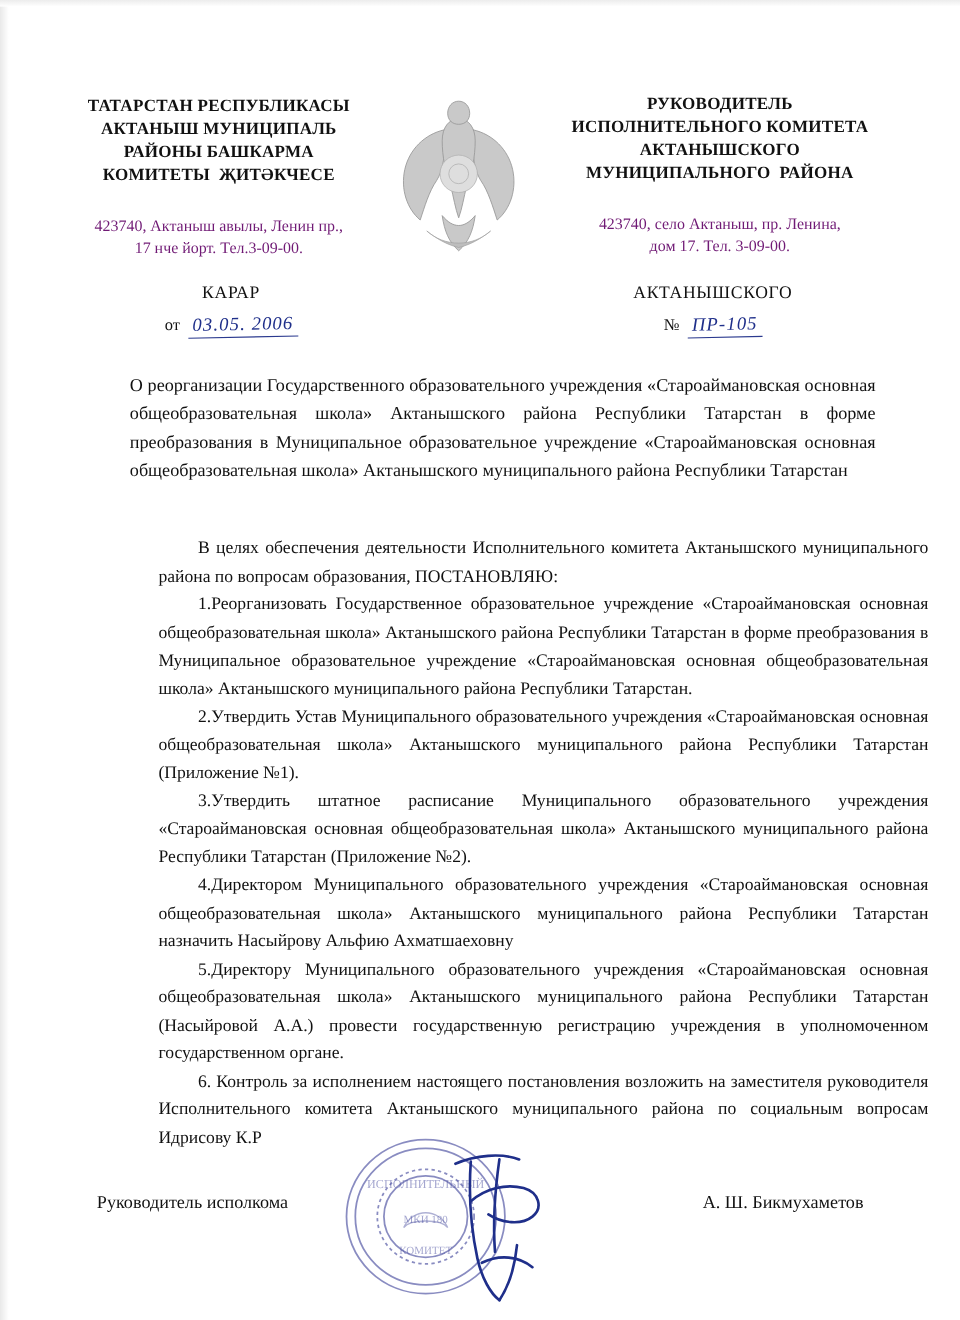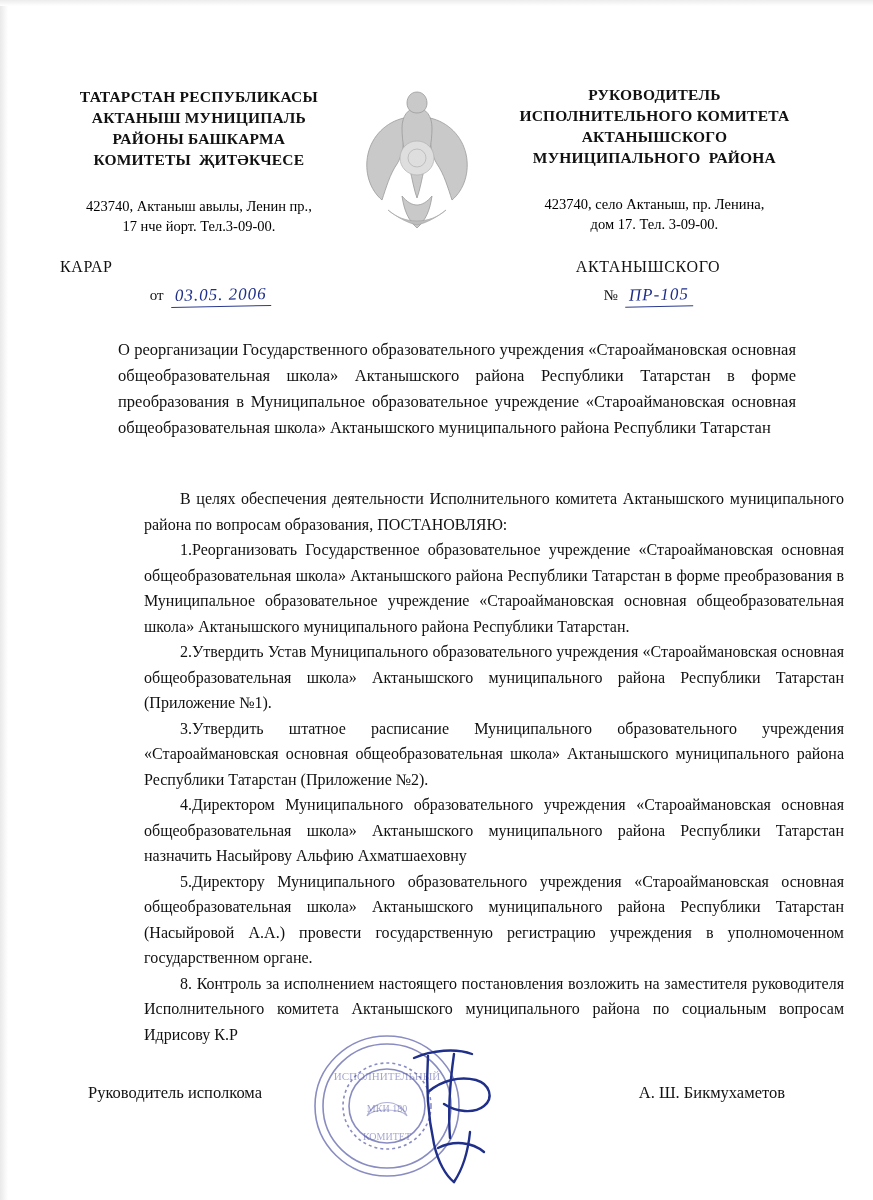--- a/index.html
+++ b/index.html
@@ -54,21 +54,21 @@
     font-weight: bold;
     font-size: 15.5px;
     line-height: 21px;
     letter-spacing: 0.2px;
   }
   .head-title .ln { display: block; white-space: pre; }
   .head-addr {
     margin-top: 26px;
     font-size: 14.5px;
     line-height: 20px;
-    color: #000000;
+    color: #701a75;
   }
   .head-addr .ln { display: block; }
 
   
   .emblem {
     width: 150px;
     height: 165px;
     position: relative;
     flex: 0 0 auto;
     margin-top: 0px;
@@ -78,21 +78,21 @@
   
   .decree {
     position: absolute;
     left: 0; top: 258px;
     width: 873px;
     padding: 0 60px;
     box-sizing: border-box;
     display: flex;
     justify-content: space-between;
   }
-  .decree-left { width: 300px; }
+  .decree-left { width: 300px; text-align: center; }
   .decree-right { width: 330px; text-align: center; }
   .decree-word {
     font-size: 16px;
     letter-spacing: 0.6px;
   }
   .decree-sub {
     margin-top: 9px;
     font-size: 15px;
     display: flex;
     justify-content: center;
@@ -246,21 +246,21 @@
     <span class="first">О реорганизации Государственного образовательного учреждения «Староаймановская основная общеобразовательная школа» Актанышского района Республики Татарстан в форме преобразования  в Муниципальное образовательное учреждение «Староаймановская основная общеобразовательная школа» Актанышского муниципального района Республики Татарстан</span>
   </div>
 
   <div class="body">
     <p>В целях обеспечения деятельности Исполнительного комитета Актанышского муниципального района по вопросам образования, ПОСТАНОВЛЯЮ:</p>
     <p>1.Реорганизовать Государственное образовательное учреждение «Староаймановская основная общеобразовательная школа» Актанышского района Республики Татарстан в форме преобразования  в Муниципальное образовательное учреждение «Староаймановская основная общеобразовательная школа» Актанышского муниципального района Республики Татарстан.</p>
     <p>2.Утвердить Устав Муниципального образовательного учреждения «Староаймановская основная общеобразовательная школа» Актанышского муниципального района Республики Татарстан (Приложение №1).</p>
     <p>3.Утвердить штатное расписание Муниципального образовательного учреждения «Староаймановская основная общеобразовательная школа» Актанышского муниципального района Республики Татарстан (Приложение №2).</p>
     <p>4.Директором Муниципального образовательного учреждения «Староаймановская основная общеобразовательная школа» Актанышского муниципального района Республики Татарстан назначить Насыйрову Альфию Ахматшаеховну</p>
     <p>5.Директору Муниципального образовательного учреждения «Староаймановская основная общеобразовательная школа» Актанышского муниципального района Республики Татарстан  (Насыйровой А.А.) провести государственную регистрацию учреждения в уполномоченном государственном органе.</p>
-    <p>8. Контроль за исполнением настоящего постановления возложить на заместителя руководителя Исполнительного комитета Актанышского муниципального района по социальным вопросам Идрисову К.Р</p>
+    <p>6. Контроль за исполнением настоящего постановления возложить на заместителя руководителя Исполнительного комитета Актанышского муниципального района по социальным вопросам Идрисову К.Р</p>
   </div>
 
   <div class="stamp">
     <svg width="165" height="162" viewBox="0 0 165 162" xmlns="http://www.w3.org/2000/svg">
       <g fill="none" stroke="#4b4fa0" stroke-width="1.6" opacity="0.65">
         <ellipse cx="82" cy="78" rx="72" ry="70"></ellipse>
         <ellipse cx="82" cy="78" rx="64" ry="62"></ellipse>
         <ellipse cx="82" cy="78" rx="44" ry="43" stroke-dasharray="3 3"></ellipse>
         <ellipse cx="82" cy="78" rx="38" ry="37"></ellipse>
       </g>

